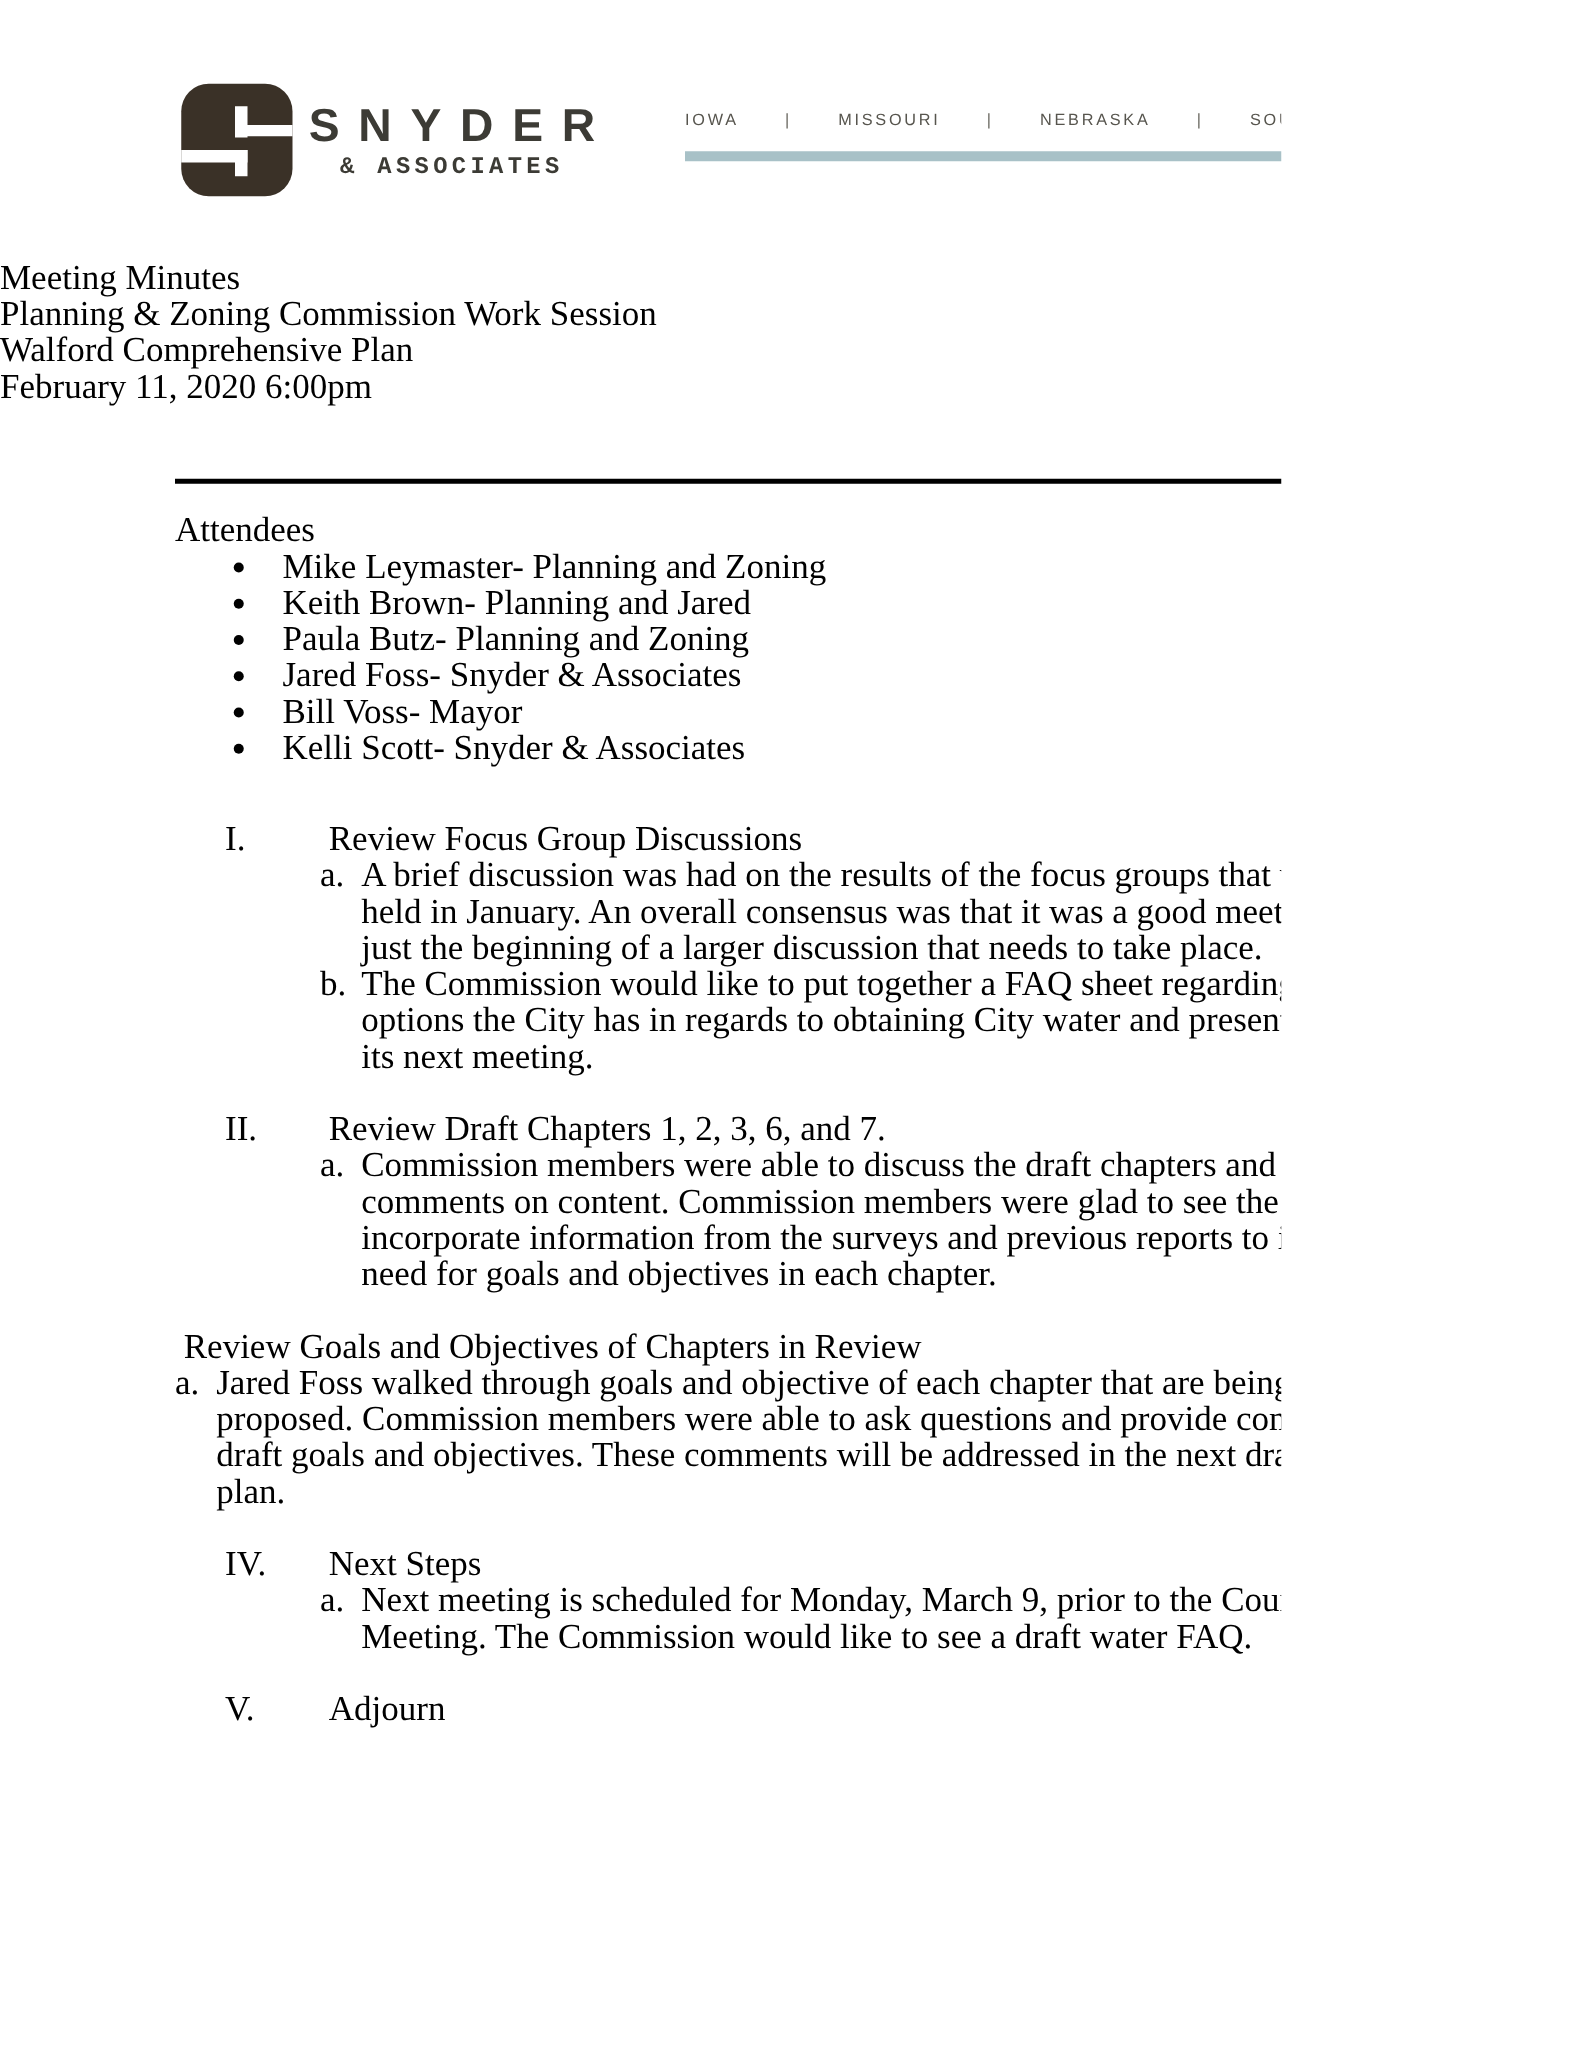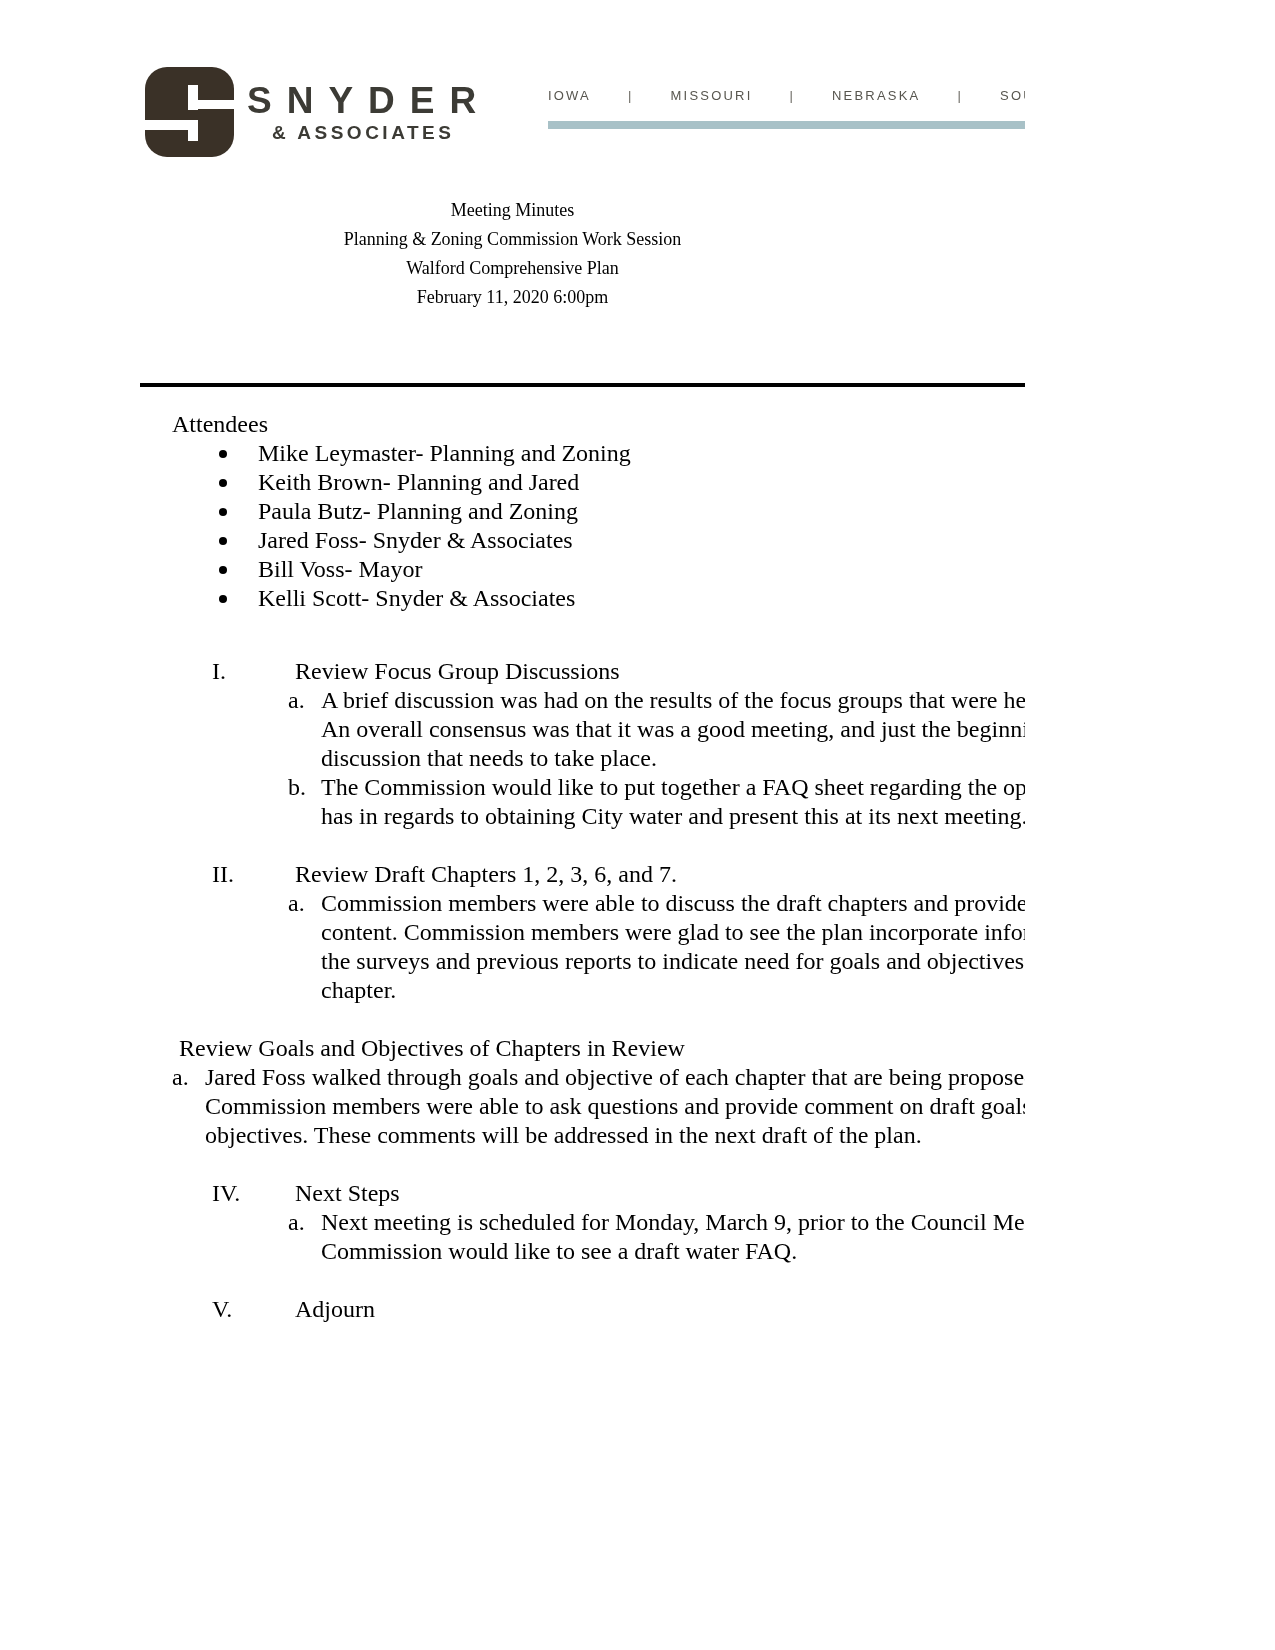--- a/index.html
+++ b/index.html
@@ -33,21 +33,21 @@
     font-family: "Liberation Sans", sans-serif;
     font-weight: bold;
     font-size: 37px;
     letter-spacing: 15px;
     color: #3c3b35;
     white-space: nowrap;
   }
   .brand-sub {
     position: absolute;
     left: 272px; top: 122px;
-    font-family: Liberation Sans, sans-serif;
+    font-family: Liberation Mono, monospace;
     font-weight: bold;
     font-size: 19px;
     letter-spacing: 3.5px;
     color: #3c3b35;
     white-space: nowrap;
   }
 
   .states {
     position: absolute;
     left: 548px; top: 88px;
@@ -70,43 +70,41 @@
   .accent-bar-v {
     position: absolute;
     left: 1117px; top: 93px;
     width: 8px; height: 36px;
     background: #a8c1c7;
   }
 
   
   .title-block {
     position: absolute;
-    left: 0; top: 196px;
+    left: 0; top: 208px;
     width: 100%;
-    text-align: center;
-    font-size: 18px;
+    font-size: 28px;
     line-height: 29px;
   }
 
   
   .rule {
     position: absolute;
     left: 140px; top: 383px;
     width: 987px; height: 4px;
     background: #000000;
   }
 
   
   .body-content {
     position: absolute;
     left: 140px; top: 410px;
     width: 992px;
-    font-size: 24px;
+    font-size: 28px;
     line-height: 29px;
-    margin-left: 32px;
   }
   .attendees-heading { line-height: 29px; }
   .att-row { display: flex; }
   .att-bullet {
     width: 41px;
     margin-left: 45px;
     flex: 0 0 auto;
     position: relative;
   }
   .att-bullet::after {

